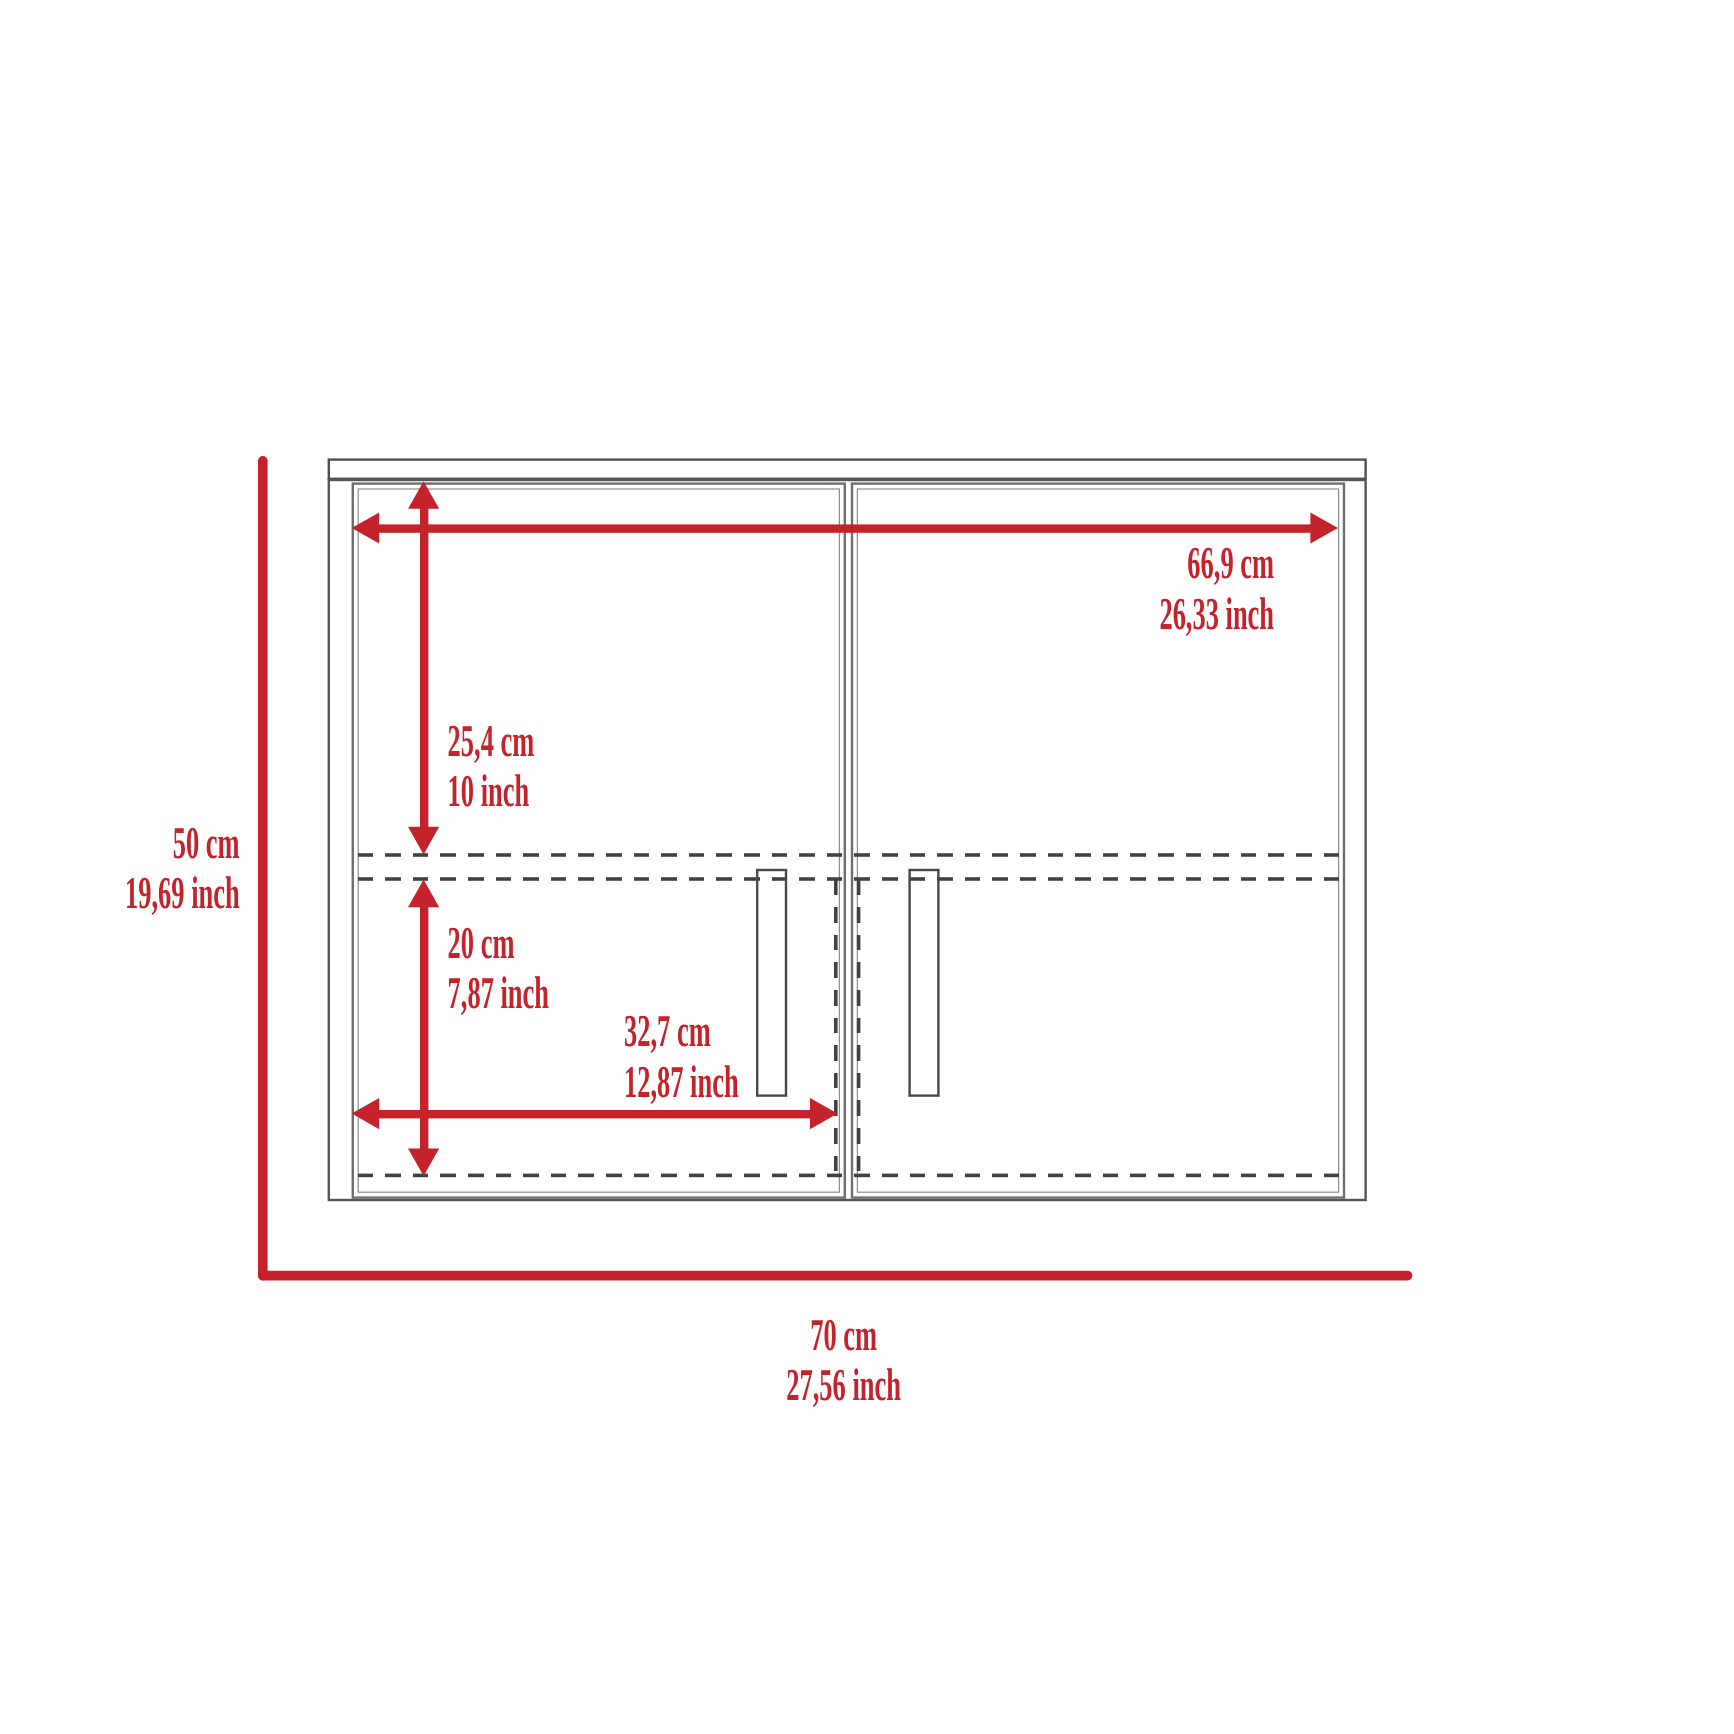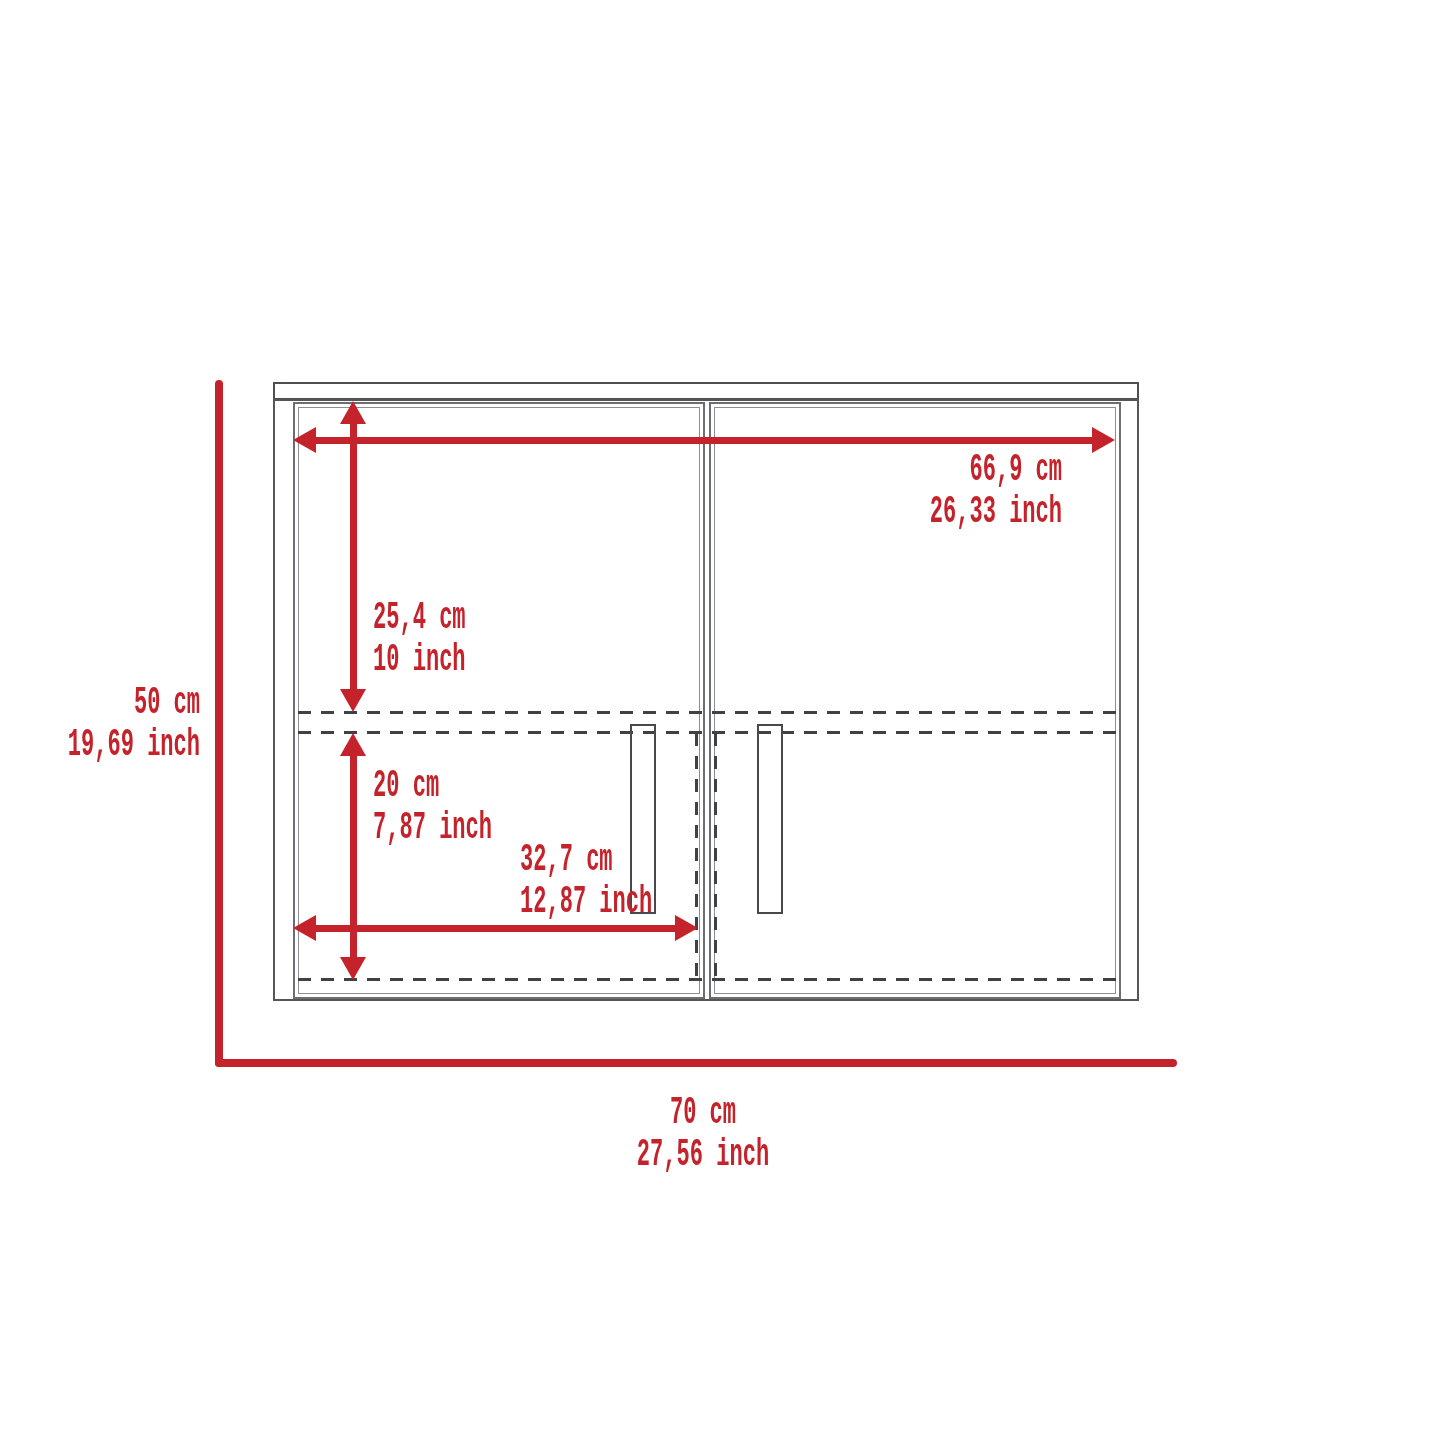--- a/index.html
+++ b/index.html
@@ -2,21 +2,21 @@
 <html><head>
 <meta charset="utf-8">
 <style>
   * { margin:0; padding:0; box-sizing:border-box; }
   html,body { background:#ffffff; }
   .canvas {
     position:relative;
     width:1445px; height:1445px;
     background:#ffffff;
     overflow:hidden;
-    font-family:Liberation Mono, monospace;
+    font-family:Liberation Serif, serif;
   }
   .abs { position:absolute; }
 
   
   .axis { background:#c4232b; border-radius:5px; }
 
   
   .top-panel {
     border:2px solid #4e4f52;
     background:#ffffff;

